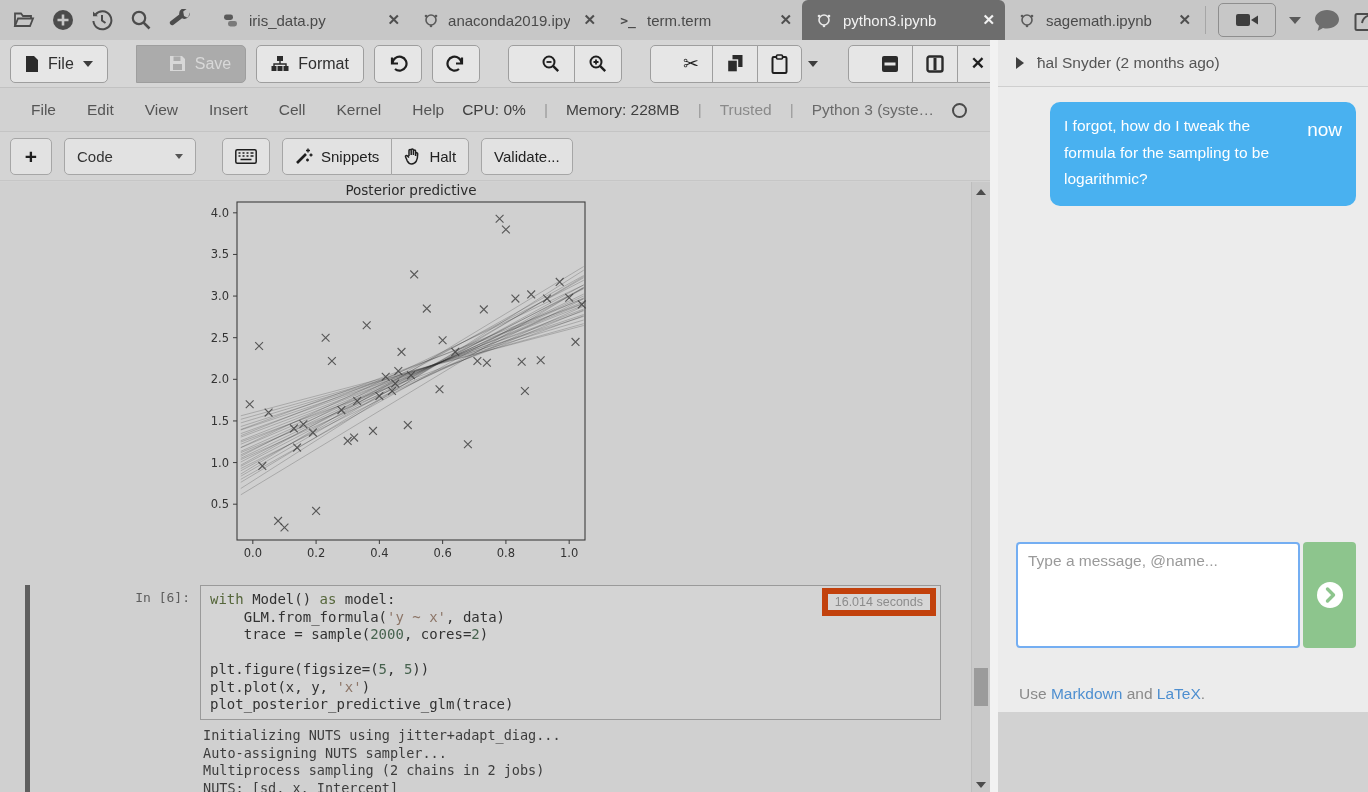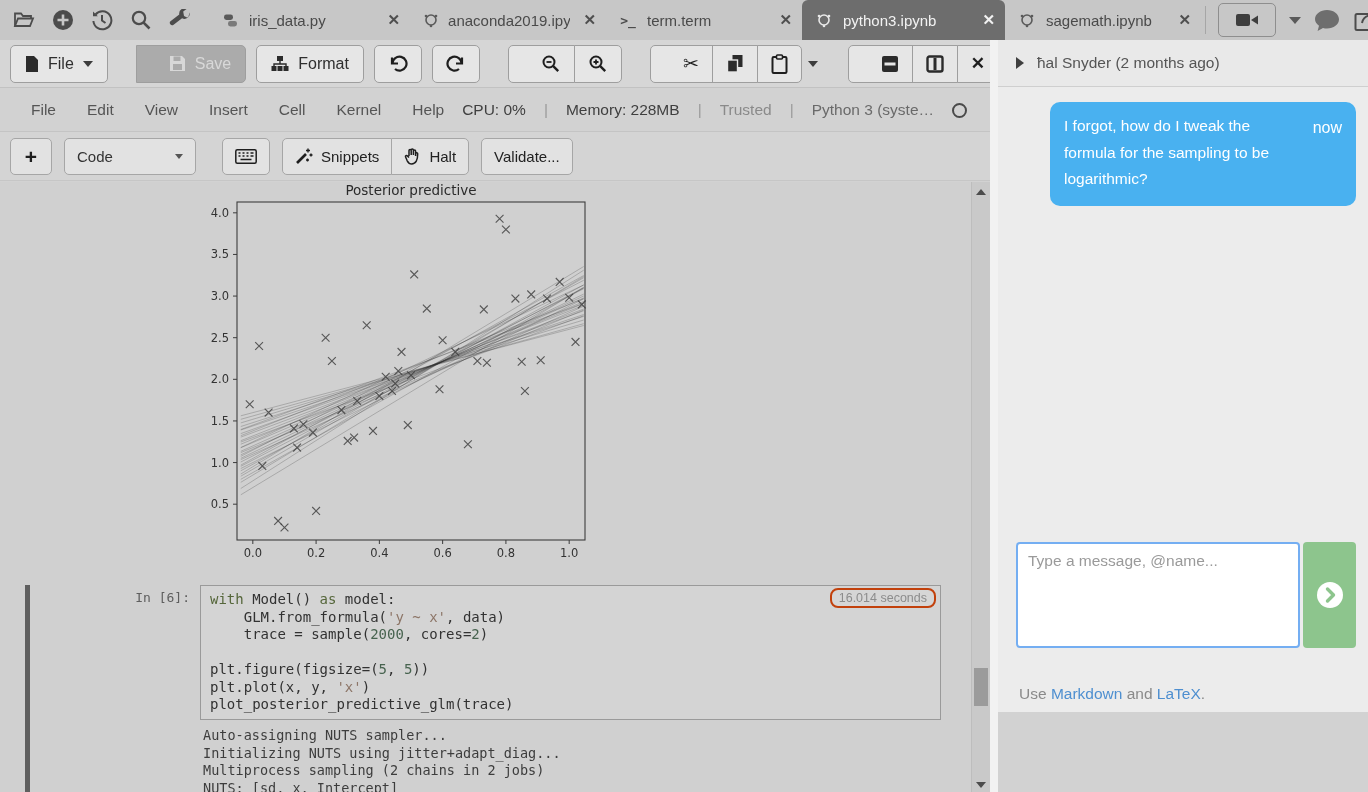--- a/index.html
+++ b/index.html
@@ -58,38 +58,38 @@
   .frame{fill:none;stroke:#3c3c3c;stroke-width:1.1;}
   .pline{stroke:#2f2f2f;stroke-width:0.55;opacity:0.45;fill:none;}
   .xmark{stroke:#3a3a3a;stroke-width:1.15;opacity:0.8;fill:none;}
   .tick{stroke:#3c3c3c;stroke-width:1;}
   .tlabel{font-family:"DejaVu Sans",sans-serif;font-size:11.5px;fill:#333;}
   .ptitle{font-family:"DejaVu Sans",sans-serif;font-size:13.5px;fill:#2b2b2b;}
 
   .cellbar{position:absolute;left:25px;top:403px;width:5px;height:207px;background:#5f5f5f;}
   .prompt{position:absolute;left:96px;top:408px;width:94px;text-align:right;font-family:"DejaVu Sans Mono",monospace;font-size:13px;color:#5e5e5e;}
   .codebox{position:absolute;left:200px;top:403px;width:741px;height:135px;border:1px solid #9a9a9a;background:#d4d4d4;}
-  .runtime{position:absolute;top:2px;right:4px;font-size:12.5px;color:#8c8c8c;border:2px solid #c2410c;border-radius:8px;padding:1px 7px;background:#d6d6d6;}
+  .runtime{position:absolute;top:2px;right:4px;font-size:12.5px;color:#8c8c8c;border:6px solid #c2410c;border-radius:0;padding:1px 7px;background:#d6d6d6;}
   .code-lines{padding:5px 9px;font-family:"DejaVu Sans Mono",monospace;font-size:14px;line-height:17.5px;color:#323232;white-space:pre;}
   .tok-kw{color:#55663a;} .tok-st{color:#8d7668;} .tok-nu{color:#47634f;} .tok-pl{color:#323232;}
   .outbox{position:absolute;left:203px;top:545px;width:741px;font-family:"DejaVu Sans Mono",monospace;font-size:13.5px;line-height:17.5px;color:#3d3d3d;white-space:pre;}
 
   
   .vscroll{position:absolute;left:971px;top:182px;width:19px;height:610px;background:#c9c9c9;border-left:1px solid #bdbdbd;}
   .vthumb{position:absolute;left:2px;top:486px;width:14px;height:38px;background:#9b9b9b;}
   .arr-up{position:absolute;left:4px;top:7px;width:0;height:0;border-left:5px solid transparent;border-right:5px solid transparent;border-bottom:6px solid #4c4c4c;}
   .arr-dn{position:absolute;left:4px;bottom:4px;width:0;height:0;border-left:5px solid transparent;border-right:5px solid transparent;border-top:6px solid #4c4c4c;}
 
   
   .panel-divider{position:absolute;left:990px;top:40px;width:8px;height:752px;background:#f2f2f2;}
   .chat{position:absolute;left:998px;top:40px;width:370px;height:672px;background:#ececec;}
   .chat-header{height:47px;display:flex;align-items:center;gap:13px;padding:0 18px;color:#555;font-size:15.5px;border-bottom:1px solid #cfcfcf;background:#e9e9e9;}
   .play-tri{width:0;height:0;border-top:6px solid transparent;border-bottom:6px solid transparent;border-left:8px solid #3f3f3f;}
   .bubble{position:absolute;left:52px;right:12px;top:62px;background:#49b1f0;border-radius:10px;color:#fff;padding:11px 14px 13px 14px;font-size:15.5px;line-height:1.72;}
-  .msg-time{float:right;font-size:16px;margin-left:24px;margin-top:1px;color:#fff;}
+  .msg-time{float:right;font-size:19px;margin-left:24px;margin-top:1px;color:#fff;}
   .composer{position:absolute;left:18px;right:12px;bottom:64px;height:106px;display:flex;}
   .composer textarea{flex:1;border:2px solid #74aef2;border-radius:4px;background:#fff;padding:8px 10px;font-size:15.5px;font-family:"Liberation Sans",sans-serif;color:#333;resize:none;outline:none;}
   .composer textarea::placeholder{color:#9a9a9a;}
   .send{width:53px;margin-left:3px;background:#8dc58d;border:none;border-radius:4px;display:flex;align-items:center;justify-content:center;cursor:pointer;flex:none;}
   .chat-help{position:absolute;left:21px;bottom:35px;font-size:15.5px;color:#8a8a8a;white-space:nowrap;}
   .chat-help2{position:absolute;left:21px;bottom:9px;font-size:15.5px;color:#8a8a8a;white-space:nowrap;}
   .chat-help2 a{color:#4e8fd0;text-decoration:none;}
   svg.ic{display:block;}
 </style>
 </head>
@@ -473,21 +473,21 @@
           <text class="ptitle" x="225" y="13" text-anchor="middle">Posterior predictive</text>
         </svg>
     </div>
 
     <div class="cellbar"></div>
     <div class="prompt">In [6]:</div>
     <div class="codebox">
       <div class="runtime">16.014 seconds</div>
       <div class="code-lines"><div class="code-line"><span class="tok-kw">with</span><span class="tok-pl"> Model() </span><span class="tok-kw">as</span><span class="tok-pl"> model:</span></div><div class="code-line"><span class="tok-pl">    GLM.from_formula(</span><span class="tok-st">'y ~ x'</span><span class="tok-pl">, data)</span></div><div class="code-line"><span class="tok-pl">    trace = sample(</span><span class="tok-nu">2000</span><span class="tok-pl">, cores=</span><span class="tok-nu">2</span><span class="tok-pl">)</span></div><div class="code-line">&nbsp;</div><div class="code-line"><span class="tok-pl">plt.figure(figsize=(</span><span class="tok-nu">5</span><span class="tok-pl">, </span><span class="tok-nu">5</span><span class="tok-pl">))</span></div><div class="code-line"><span class="tok-pl">plt.plot(x, y, </span><span class="tok-st">'x'</span><span class="tok-pl">)</span></div><div class="code-line"><span class="tok-pl">plot_posterior_predictive_glm(trace)</span></div></div>
     </div>
-    <div class="outbox"><div>Auto-assigning NUTS sampler...</div><div>Initializing NUTS using jitter+adapt_diag...</div><div>Multiprocess sampling (2 chains in 2 jobs)</div><div>NUTS: [sd, x, Intercept]</div></div>
+    <div class="outbox"><div>Initializing NUTS using jitter+adapt_diag...</div><div>Auto-assigning NUTS sampler...</div><div>Multiprocess sampling (2 chains in 2 jobs)</div><div>NUTS: [sd, x, Intercept]</div></div>
   </div>
 
   <div class="vscroll">
     <div class="arr-up"></div>
     <div class="vthumb"></div>
     <div class="arr-dn"></div>
   </div>
 
   <div class="panel-divider"></div>
 

